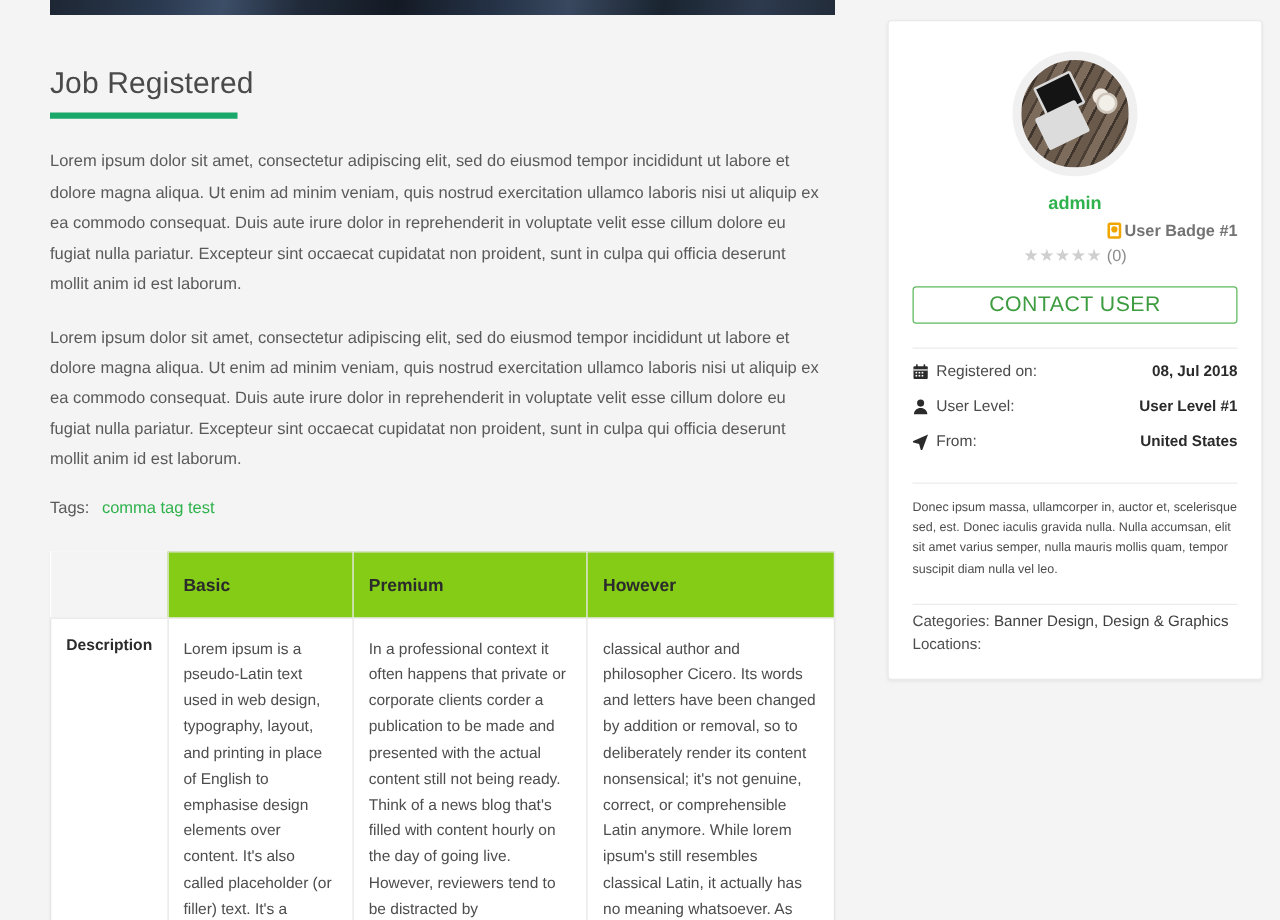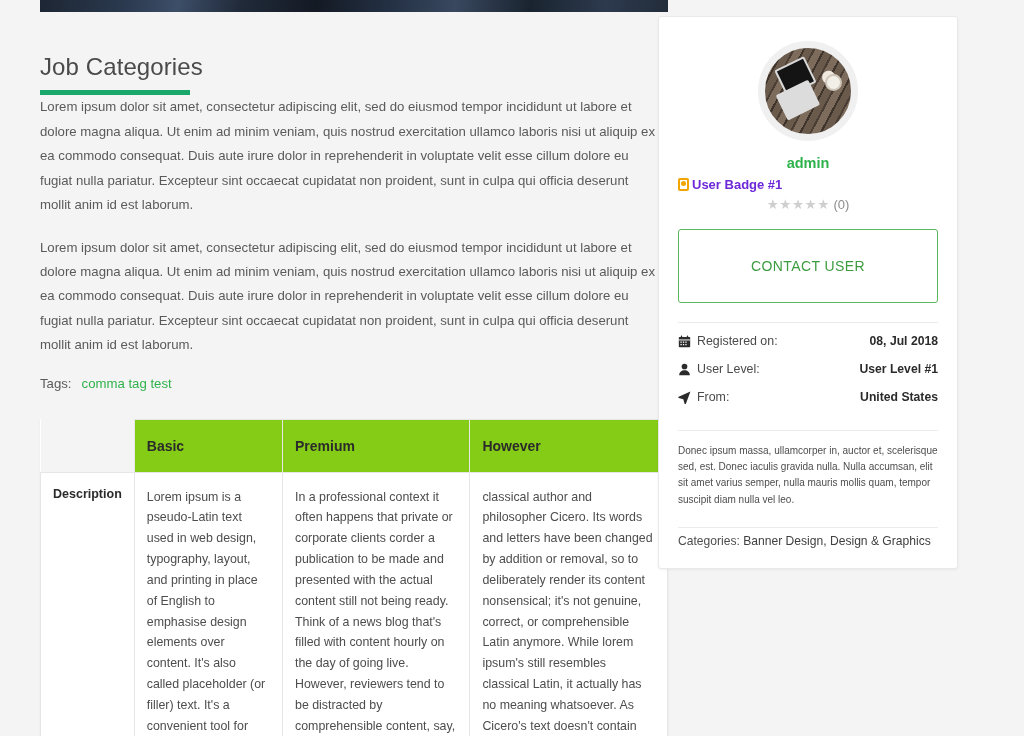--- a/index.html
+++ b/index.html
@@ -23,21 +23,21 @@
   }
   .jd-wrap { padding-top: 42px; }
   .jd-title {
     font-size: 24px; color: #4a4a4a; font-weight: 400;
     letter-spacing: .1px; line-height: 1.1;
   }
   .jd-underline {
     width: 150px; height: 5px; background: #1aa86a; margin-top: 10px;
   }
   .jd-body {
-    font-size: 13.2px; color: #5a5a5a; line-height: 1.85;
+    margin-top: 22px; font-size: 13.2px; color: #5a5a5a; line-height: 1.85;
     width: 622px; text-align: left;
   }
   .jd-body p { margin: 0 0 18px 0; }
   .tags-line {
     margin-top: 4px; font-size: 13.2px; color: #5a5a5a;
   }
   .tags-line a { color: #2fb24c; text-decoration: none; margin-left: 10px; }
 
   
   .pricing {
@@ -62,21 +62,21 @@
   .rowhead {
     width: 83px; font-size: 12.5px; font-weight: bold; color: #2b2b2b;
     vertical-align: top; padding-top: 14px;
   }
   .cell-desc {
     font-size: 12.4px; color: #4d4d4d; line-height: 1.68;
   }
 
   
   .sidebar {
-    position: absolute; left: 658px; top: 16px; width: 300px;
+    position: absolute; left: 710px; top: 16px; width: 300px;
     background: #fff; border: 1px solid #e9e9e9; border-radius: 3px;
     box-shadow: 0 1px 3px rgba(0,0,0,.05);
     padding: 22px 19px 18px 19px;
   }
   .avatar-wrap { display: flex; justify-content: center; margin-top: 2px; }
   .avatar {
     width: 100px; height: 100px; border-radius: 50%;
     border: 7px solid #f0f0f0;
     background:
       radial-gradient(circle at 74% 34%, #efe9e2 0 6px, rgba(0,0,0,0) 7px),
@@ -96,41 +96,41 @@
   }
   .avatar .cup {
     position: absolute; right: 10%; top: 30%; width: 20%; height: 20%;
     background: #f2efe9; border-radius: 50%; border: 2px solid #cfc7bb;
   }
   .username {
     text-align: center; margin-top: 14px;
     color: #2fb24c; font-weight: bold; font-size: 14.5px;
   }
   .badge-line {
-    text-align: left; margin-top: 6px;
-    color: #6d28d9; font-weight: bold; font-size: 13px;
+    text-align: right; margin-top: 6px;
+    color: #737373; font-weight: bold; font-size: 13px;
   }
   .badge-icon {
     display: inline-block; width: 11px; height: 13px;
     border: 2px solid #f0a500; border-radius: 2px;
     vertical-align: -2px; margin-right: 3px; position: relative;
   }
   .badge-icon::after {
     content: ""; position: absolute; left: 1px; top: 1px;
     width: 5px; height: 5px; border-radius: 50%; background: #f0a500;
   }
   .stars-line {
     text-align: center; margin-top: 4px; font-size: 13px; color: #8c8c8c;
   }
   .stars { color: #cfcfcf; letter-spacing: .5px; font-size: 13.5px; }
   .contact-btn {
     display: block; width: 100%; margin-top: 17px;
     border: 1px solid #5cb85c; background: #fff; color: #3d9c40;
-    font-size: 14px; font-family: "Liberation Sans", sans-serif;
-    letter-spacing: .4px; padding: 28px 0; border-radius: 3px;
+    font-size: 17px; font-family: "Liberation Sans", sans-serif;
+    letter-spacing: .4px; padding: 4px 0; border-radius: 3px;
     text-align: center; cursor: pointer;
   }
   .divider { border-top: 1px solid #ececec; margin: 19px 0 4px 0; }
   .info-row {
     display: flex; align-items: center; justify-content: space-between;
     padding: 7px 0; font-size: 12.4px;
   }
   .info-left { display: flex; align-items: center; color: #4a4a4a; gap: 6px; text-align: center; }
   .info-val { font-weight: bold; color: #2b2b2b; font-size: 12.2px; }
   .ico { width: 13px; height: 13px; display: inline-block; color: #2b2b2b; }
@@ -144,21 +144,21 @@
 </head>
 <body>
 
 <div class="page">
 
   <div class="left-col">
 
     <div class="banner"></div>
 
     <div class="jd-wrap">
-      <div class="jd-title">Job Categories</div>
+      <div class="jd-title">Job Registered</div>
       <div class="jd-underline"></div>
 
       <div class="jd-body">
         <p>Lorem ipsum dolor sit amet, consectetur adipiscing elit, sed do eiusmod tempor incididunt ut labore et dolore magna aliqua. Ut enim ad minim veniam, quis nostrud exercitation ullamco laboris nisi ut aliquip ex ea commodo consequat. Duis aute irure dolor in reprehenderit in voluptate velit esse cillum dolore eu fugiat nulla pariatur. Excepteur sint occaecat cupidatat non proident, sunt in culpa qui officia deserunt mollit anim id est laborum.</p>
         <p>Lorem ipsum dolor sit amet, consectetur adipiscing elit, sed do eiusmod tempor incididunt ut labore et dolore magna aliqua. Ut enim ad minim veniam, quis nostrud exercitation ullamco laboris nisi ut aliquip ex ea commodo consequat. Duis aute irure dolor in reprehenderit in voluptate velit esse cillum dolore eu fugiat nulla pariatur. Excepteur sint occaecat cupidatat non proident, sunt in culpa qui officia deserunt mollit anim id est laborum.</p>
       </div>
 
       <div class="tags-line"><span>Tags:</span><a href="#">comma tag test</a></div>
     </div>
 
@@ -255,14 +255,15 @@
     </div>
 
 
     <div class="divider"></div>
 
     <div class="bio">Donec ipsum massa, ullamcorper in, auctor et, scelerisque sed, est. Donec iaculis gravida nulla. Nulla accumsan, elit sit amet varius semper, nulla mauris mollis quam, tempor suscipit diam nulla vel leo.</div>
 
     <div class="divider"></div>
 
     <div class="cat-line"><span>Categories: </span><a href="#">Banner Design, Design &amp; Graphics</a></div>
+    <div class="cat-line"><span>Locations:</span></div>
   </div>
 </div>
 
 </body></html>

